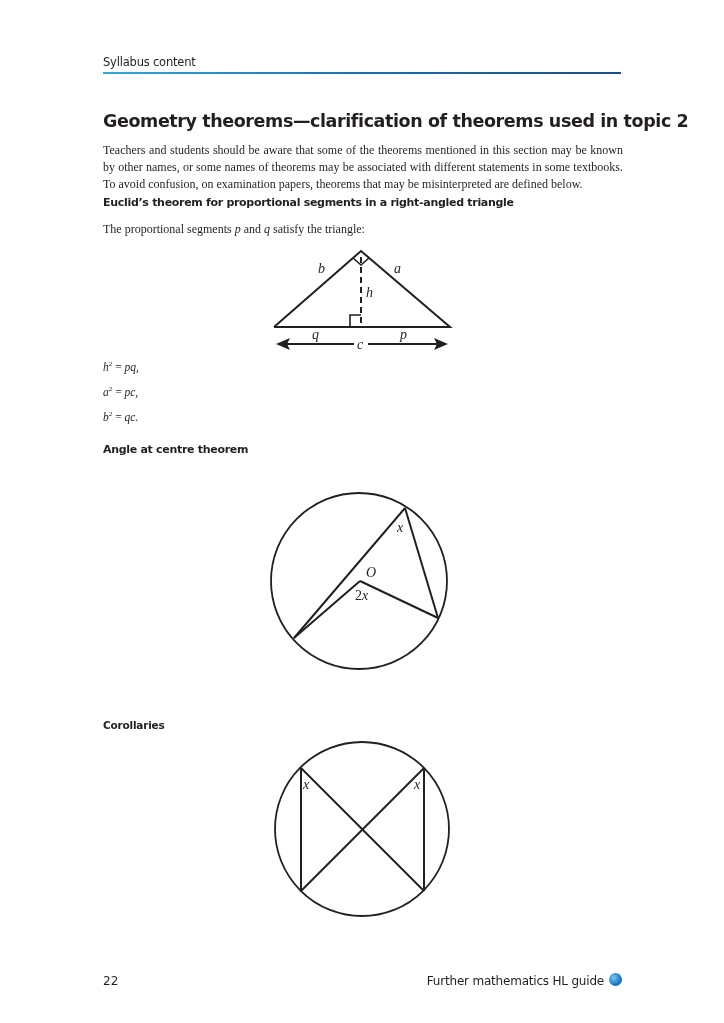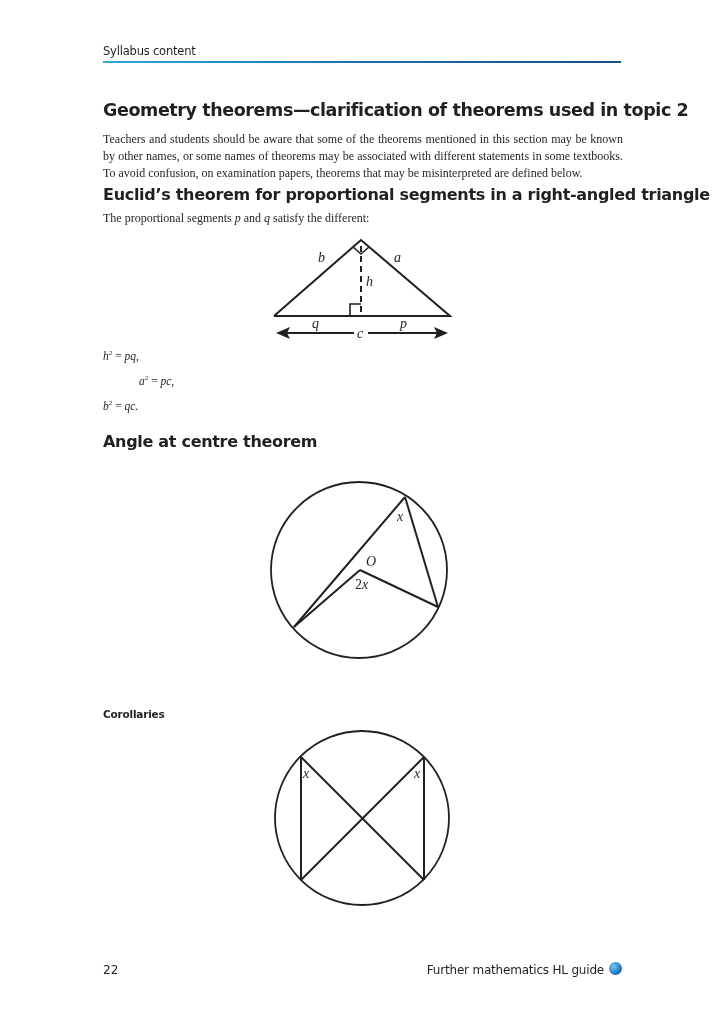--- a/index.html
+++ b/index.html
@@ -1,17 +1,17 @@
 <!DOCTYPE html>
 <html><head>
 <meta charset="utf-8">
 <style>
   html, body { margin: 0; padding: 0; background: #ffffff; }
   body { width: 724px; height: 1023px; position: relative; overflow: hidden; }
-  .page { position: absolute; left: 0; top: 0; width: 724px; height: 851px; text-decoration: underline; }
+  .page { position: absolute; left: 0; top: 11px; width: 724px; height: 851px; text-decoration: underline; }
   .header-text {
     position: absolute; left: 103px; top: 44px;
     font-family: "DejaVu Sans", sans-serif; font-size: 11.5px; color: #231f20;
     letter-spacing: -0.2px;
   }
   .header-rule {
     position: absolute; left: 103px; top: 61px; width: 518px; height: 2px;
     background: linear-gradient(to right, #2fa8dc, #1a6fb0 50%, #184e86);
   }
   .h1 {
@@ -19,21 +19,21 @@
     font-family: "DejaVu Sans", sans-serif; font-weight: bold; font-size: 17.5px;
     color: #231f20; letter-spacing: -0.4px; white-space: nowrap; text-align: center;
   }
   .para {
     position: absolute; left: 103px; width: 520px;
     font-family: "Liberation Serif", serif; font-size: 12px; line-height: 17px;
     color: #231f20; text-align: justify; margin-top: 9px;
   }
   .h2 {
     position: absolute; left: 103px;
-    font-family: "DejaVu Sans", sans-serif; font-weight: bold; font-size: 16px;
+    font-family: "DejaVu Sans", sans-serif; font-weight: bold; font-size: 11px;
     color: #231f20; letter-spacing: -0.3px; white-space: nowrap;
   }
   .h3 {
     position: absolute; left: 103px;
     font-family: "DejaVu Sans", sans-serif; font-weight: bold; font-size: 10.5px;
     color: #231f20; letter-spacing: -0.2px; white-space: nowrap; margin-top: 32px;
   }
   .eq {
     position: absolute; left: 103px;
     font-family: "Liberation Serif", serif; font-size: 11.5px; color: #231f20;
@@ -63,24 +63,24 @@
 <div class="page">
 
   <div class="header-text">Syllabus content</div>
   <div class="header-rule"></div>
 
   <div class="h1">Geometry theorems—clarification of theorems used in topic 2</div>
 
   <div class="para" style="top:122px;">Teachers and students should be aware that some of the theorems mentioned in this section may be known by other names, or some names of theorems may be associated with different statements in some textbooks. To avoid confusion, on examination papers, theorems that may be misinterpreted are defined below.</div>
 
   <div class="h2" style="top:185px;">Euclid’s theorem for proportional segments in a right-angled triangle</div>
-  <div class="para" style="top:201px;"><span>The proportional segments </span><i>p</i><span> and </span><i>q</i><span> satisfy the different:</span></div>
+  <div class="para" style="top:201px;"><span>The proportional segments </span><i>p</i><span> and </span><i>q</i><span> satisfy the triangle:</span></div>
 
   <div class="eq" style="top:349px;"><i>h</i><sup>2</sup> = <i>pq</i><span>,</span></div>
-  <div class="eq" style="top:374px;margin-left:36px;"><i>a</i><sup>2</sup> = <i>pc</i><span>,</span></div>
+  <div class="eq" style="top:374px;"><i>a</i><sup>2</sup> = <i>pc</i><span>,</span></div>
   <div class="eq" style="top:399px;"><i>b</i><sup>2</sup> = <i>qc</i><span>.</span></div>
 
   <div class="h2" style="top:432px;text-align:center;">Angle at centre theorem</div>
 
   <div class="h3" style="top:676px;">Corollaries</div>
 
   <svg class="fig" width="724" height="1023">
 
     <g stroke="#231f20" fill="none" stroke-width="2">
       <polyline points="274,316 361,240 450,316 274,316" stroke-linejoin="miter"></polyline>

